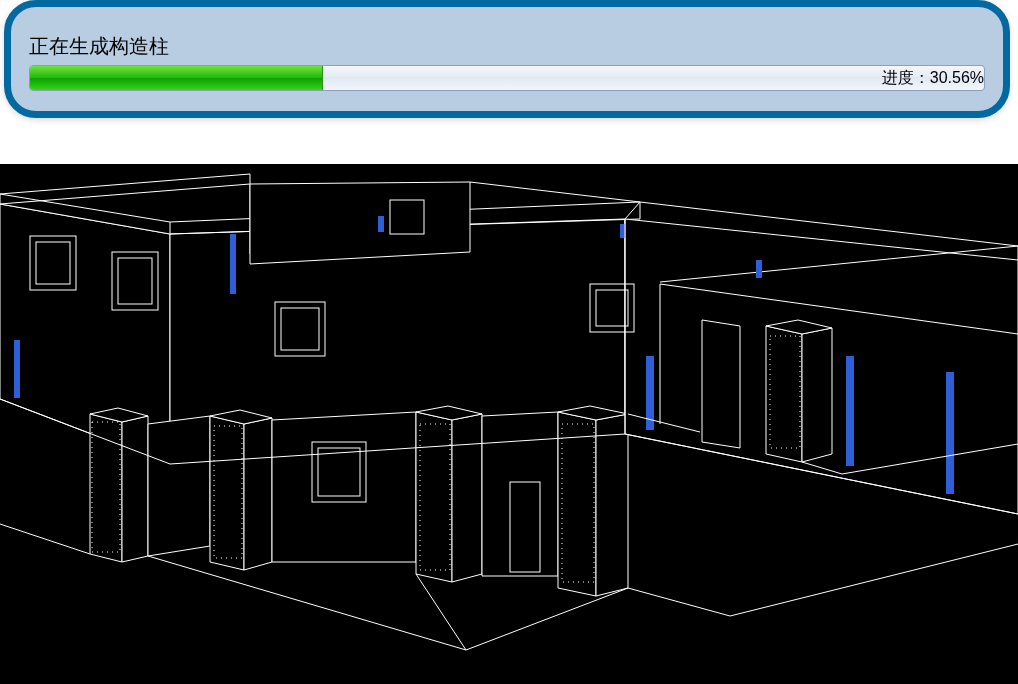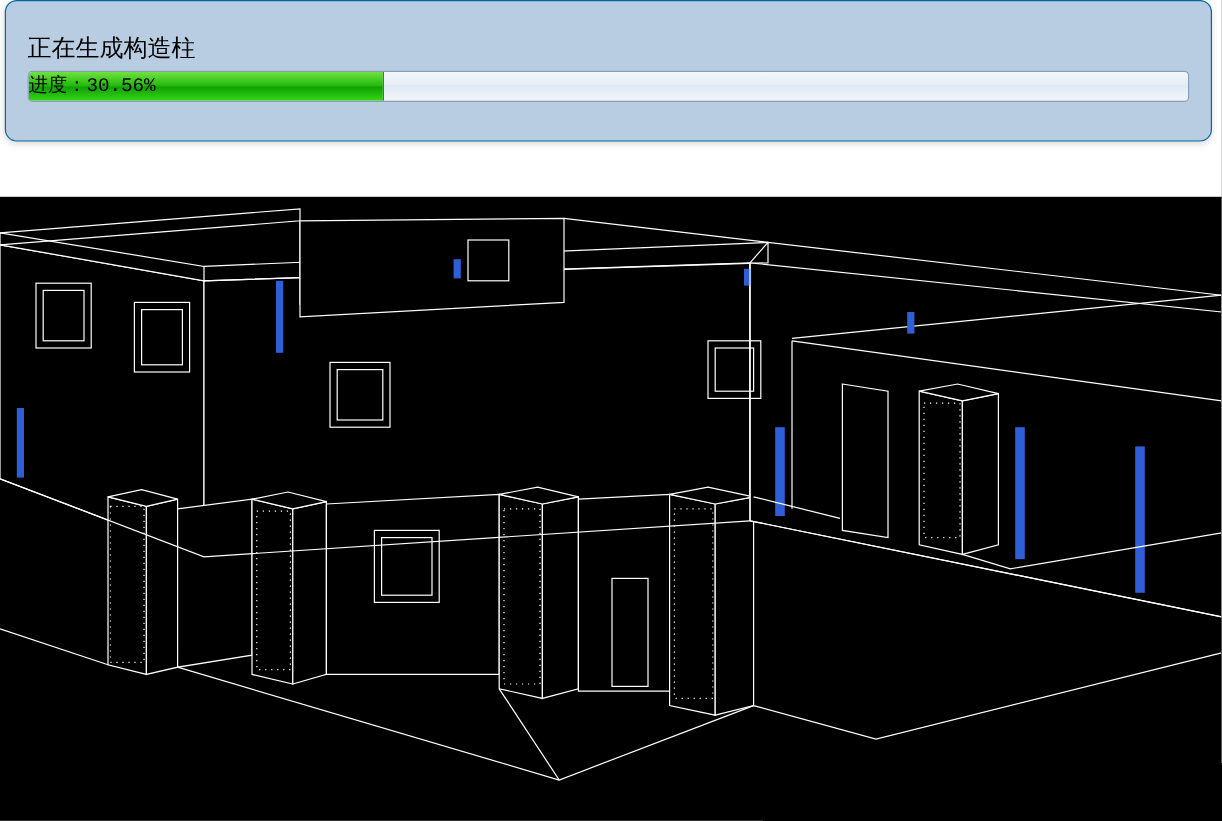--- a/index.html
+++ b/index.html
@@ -9,22 +9,22 @@
     font-family:"Microsoft YaHei","SimSun",Arial,sans-serif;
     overflow:hidden;
   }
 
   
   .dialog{
     position:absolute;
     left:4px; top:0px;
     width:1006px; height:118px;
     background:#b8cde2;
-    border:1px solid #0369a1;
-    border-radius:10px;
+    border:7px solid #0369a1;
+    border-radius:32px;
     box-shadow:0 2px 6px rgba(0,0,0,.15);
     box-sizing:border-box;
   }
   .dialog .status-label{
     position:absolute;
     left:18px; top:26px;
     font-size:20px;
     color:#000;
   }
   .progress-track{
@@ -40,25 +40,24 @@
   .progress-fill{
     position:absolute;
     left:0; top:0; bottom:0;
     width:30.56%;
     background:linear-gradient(#6fe23d,#23b90d 48%,#0fa103 52%,#35d615);
     border-right:1px solid #2d8f18;
   }
   .progress-text{
     position:absolute;
     left:0; right:0; top:0; bottom:0;
-    text-align:left;
+    text-align:right;
     line-height:24px;
     font-size:16px;
     color:#000;
-    font-family:Liberation Mono, monospace;
   }
 
   
   .viewport{
     position:absolute;
     left:0; top:164px;
     width:1018px; height:520px;
     background:#000;
     overflow:hidden;
   }

